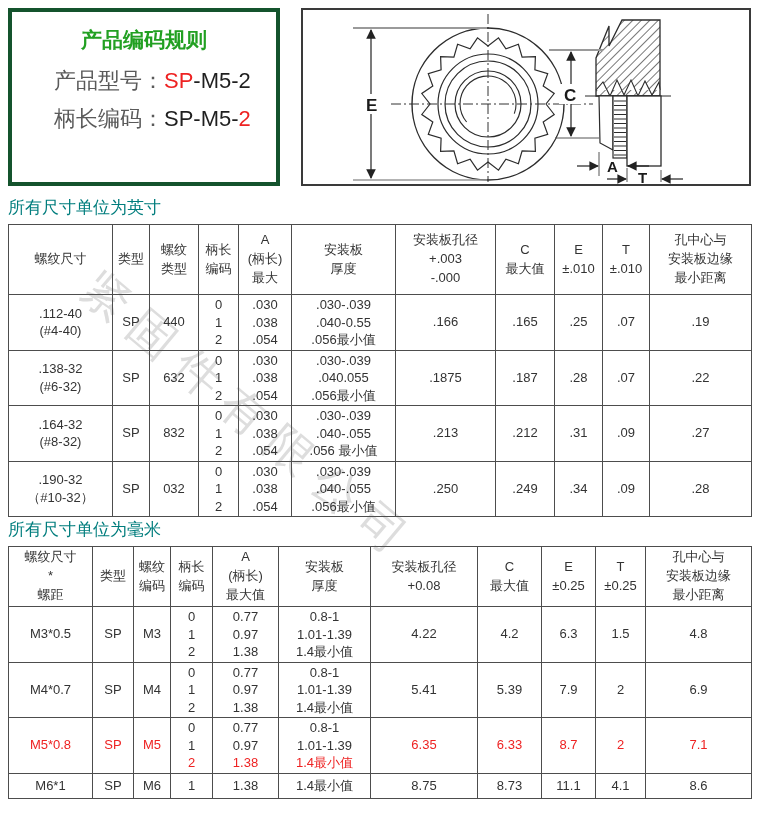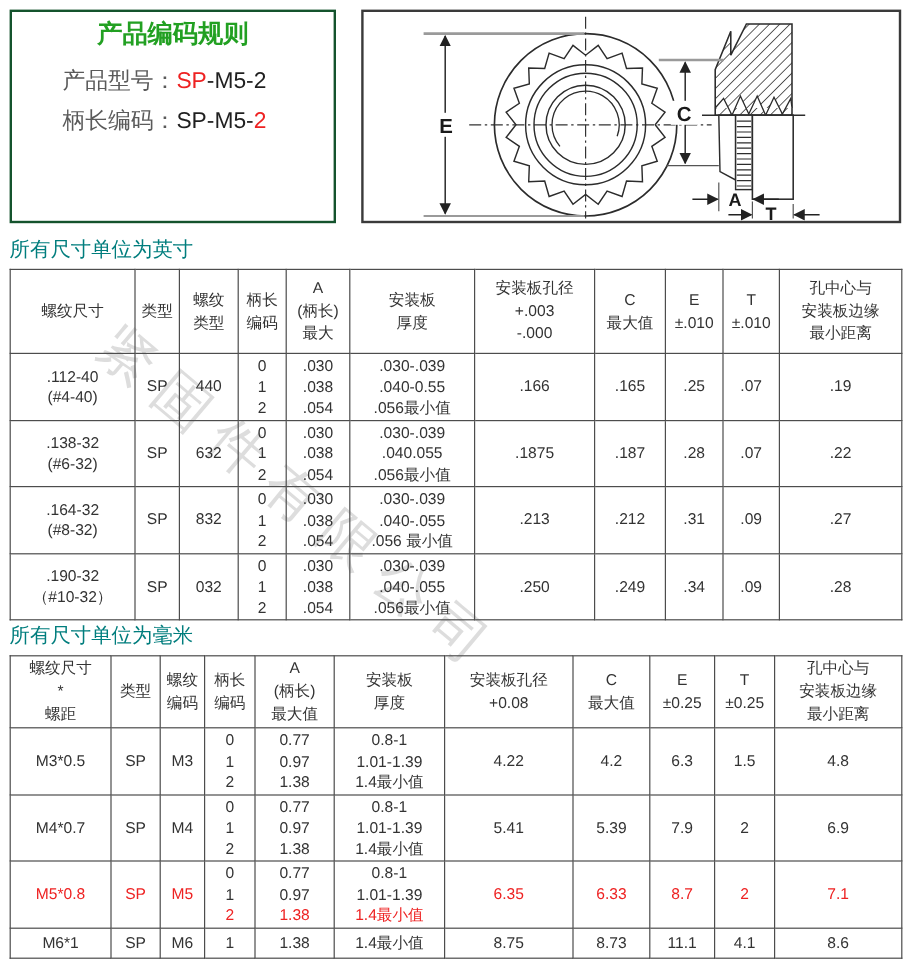--- a/index.html
+++ b/index.html
@@ -10,28 +10,28 @@
   .page{position:relative;padding:8px;z-index:1;}
   .watermark{
     position:absolute;left:108px;top:258px;z-index:0;
     transform:rotate(40deg);transform-origin:left top;
     font-size:46px;letter-spacing:14px;color:#ababab;opacity:.4;
     white-space:nowrap;pointer-events:none;user-select:none;
   }
   
   .toprow{display:flex;gap:21px;height:178px;margin-bottom:10px;}
   .code-box{
-    width:273px;box-sizing:border-box;border:2px solid #14532d;
-    padding-top:4px;
+    width:273px;box-sizing:border-box;border:4px solid #14532d;
+    padding-top:14px;
   }
   .code-title{
     text-align:center;font-size:21px;font-weight:bold;color:#22a022;
     margin-bottom:8px;
   }
-  .code-line{font-size:19px;padding:4px 0 4px 42px;color:#5a5a5a;white-space:nowrap;}
+  .code-line{font-size:22px;padding:4px 0 4px 42px;color:#5a5a5a;white-space:nowrap;}
   .code-line .val{color:#1f1f1f;}
   .red{color:#ee2222 !important;}
   .diagram-box{
     width:450px;box-sizing:border-box;border:2px solid #3a3a3a;position:relative;
   }
   .diagram-box svg{display:block;}
   
   .unit-label{font-size:17px;color:#007d7d;margin:10px 0 5px 0;}
   .unit-label.second{margin-top:1px;}
   

